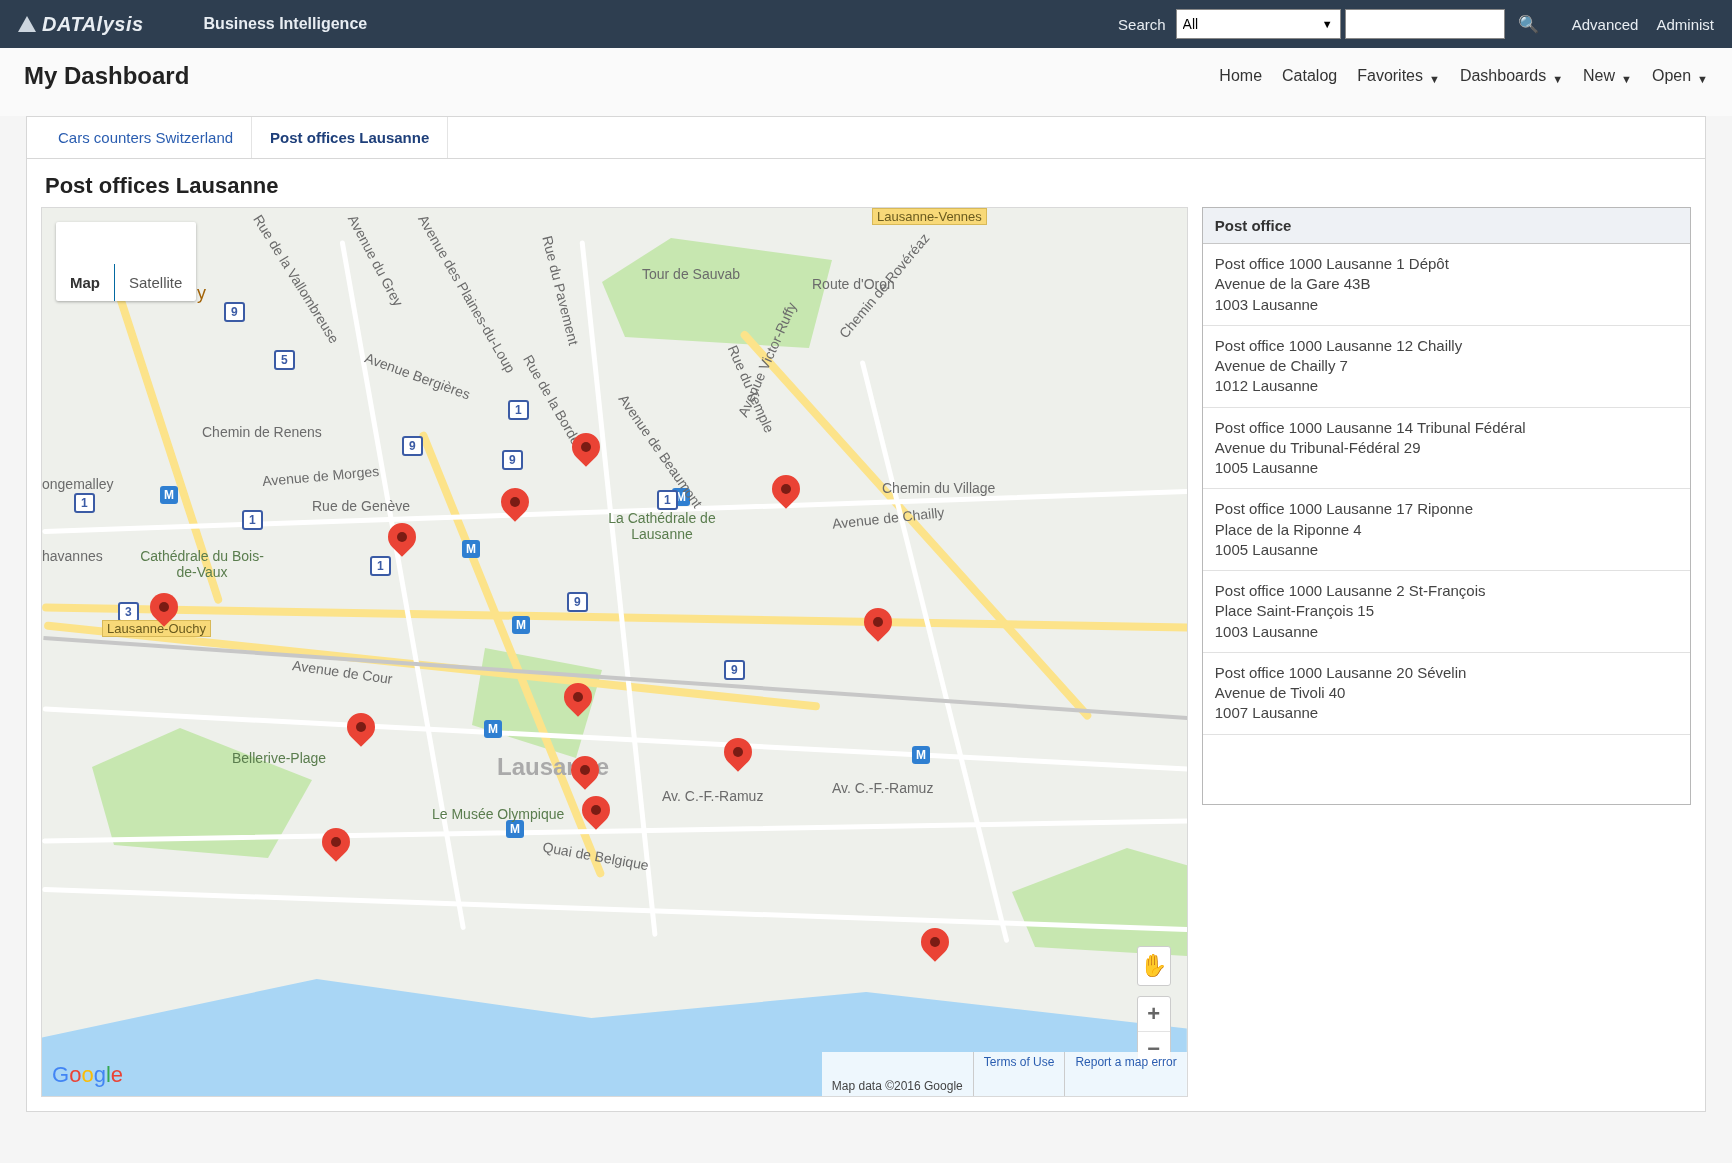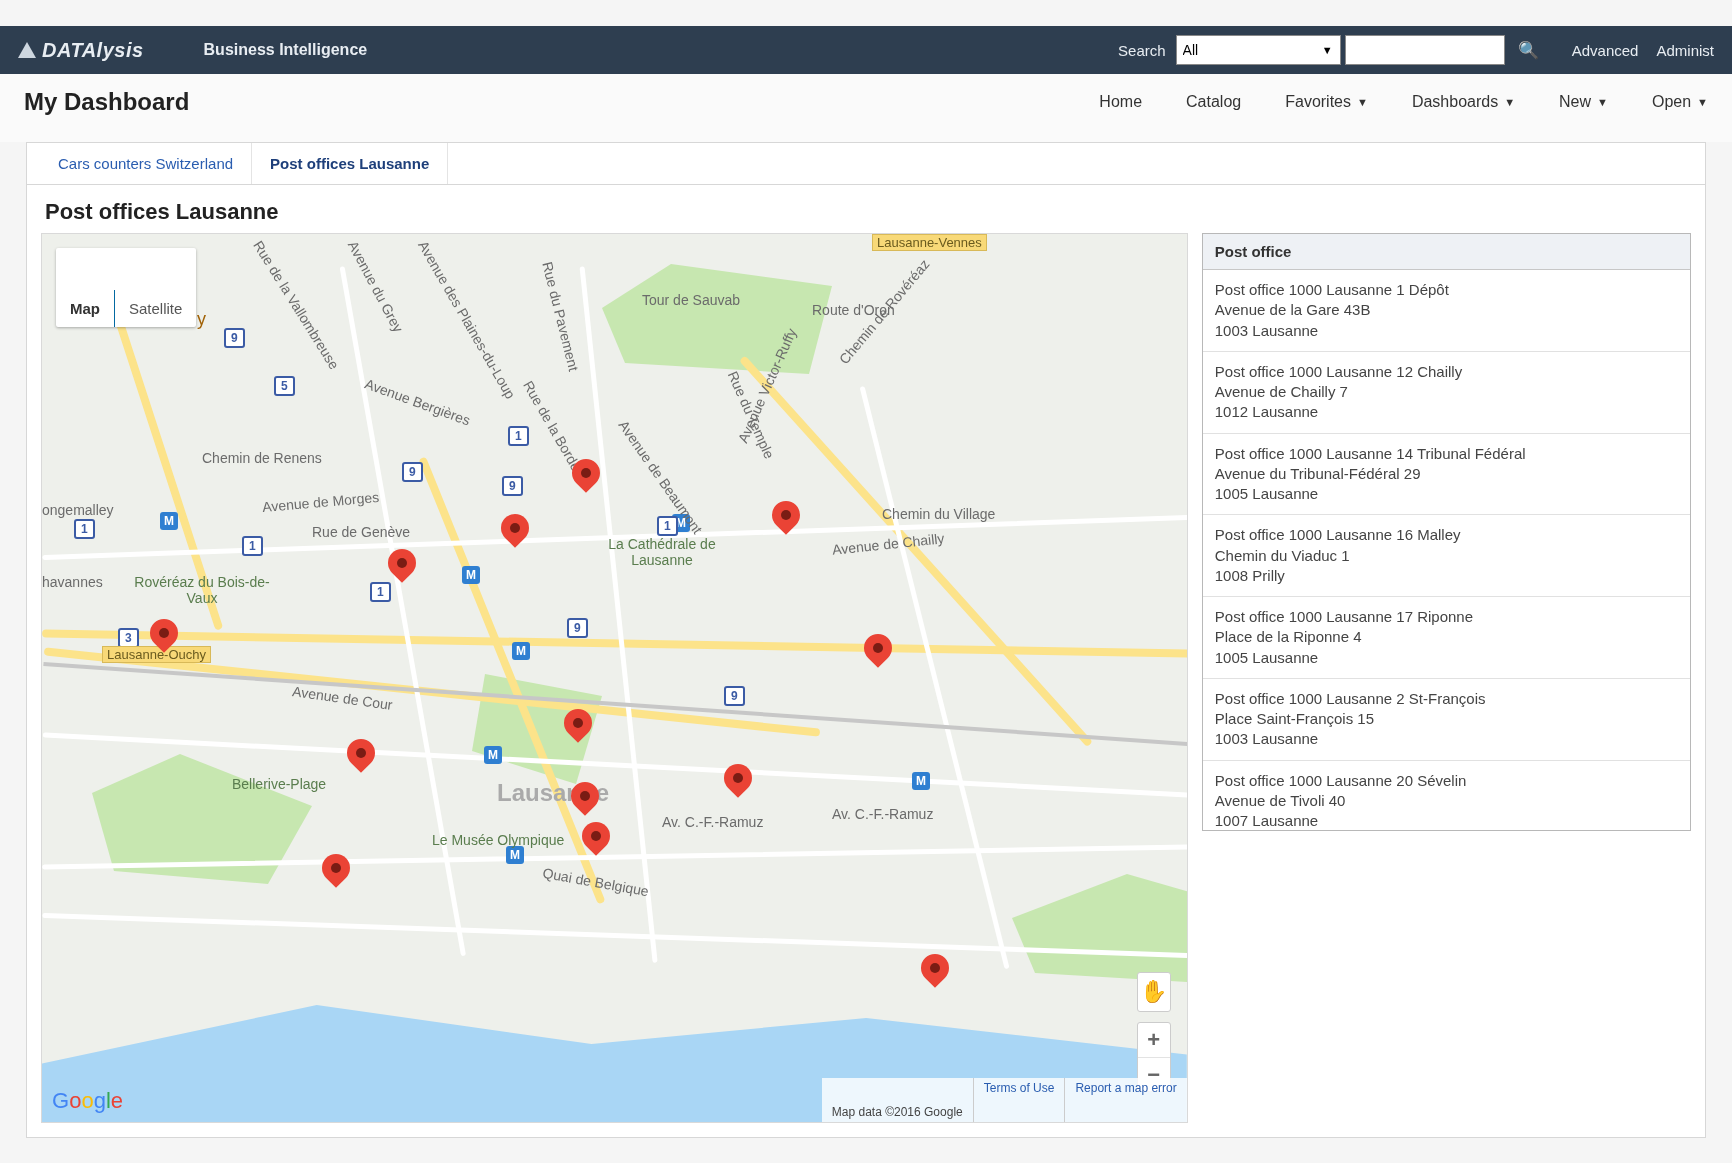--- a/index.html
+++ b/index.html
@@ -1,37 +1,37 @@
 <!DOCTYPE html>
 <html><head>
 <meta charset="utf-8">
 <style>
 * { box-sizing: border-box; margin: 0; padding: 0; }
 body { font-family: Arial, Helvetica, sans-serif; font-size: 13px; color: #333; background: #f5f5f5; width: 1732px; overflow-x: hidden; }
 
 
-.topbar { background: #2e3e50; color: #fff; height: 48px; display: flex; align-items: center; padding: 0 18px; margin-top: 26px; }
+.topbar { background: #2e3e50; color: #fff; height: 48px; display: flex; align-items: center; padding: 0 18px; }
 .logo-block { display: flex; align-items: center; gap: 6px; font-size: 20px; font-style: italic; font-weight: bold; letter-spacing: 0.5px; }
 .logo-tri { width: 0; height: 0; border-left: 9px solid transparent; border-right: 9px solid transparent; border-bottom: 16px solid #cdd6df; }
 .logo-text { color: #e8edf2; }
 .bi-label { margin-left: 60px; font-size: 16px; font-weight: bold; color: #e8edf2; }
 .topbar-spacer { flex: 1; }
 .search-label { color: #e8edf2; font-size: 15px; margin-right: 10px; }
 .search-select { background: #fff; border: 1px solid #888; height: 30px; width: 165px; font-size: 14px; padding: 0 6px; appearance: none; position: relative; }
 .select-wrap { position: relative; margin-right: 4px; }
 .select-wrap::after { content: "▼"; position: absolute; right: 8px; top: 50%; transform: translateY(-50%); color: #000; font-size: 11px; pointer-events: none; }
 .search-input { background: #fff; border: 1px solid #888; height: 30px; width: 160px; padding: 0 6px; }
 .search-icon { color: #9aa7b3; font-size: 17px; margin: 0 14px; cursor: pointer; }
 .top-link { color: #e8edf2; font-size: 15px; margin-left: 18px; cursor: pointer; }
 
 
 .subbar { background: #fafafa; padding: 14px 24px 26px 24px; display: flex; align-items: center; }
 .page-title { font-size: 24px; font-weight: bold; color: #222; }
 .subbar-spacer { flex: 1; }
-.nav-item { font-size: 16px; color: #333; margin-left: 44px; cursor: pointer; display: inline-flex; align-items: center; gap: 6px; }
+.nav-item { font-size: 16px; color: #333; margin-left: 20px; cursor: pointer; display: inline-flex; align-items: flex-end; gap: 6px; }
 .nav-item .caret { font-size: 11px; }
 
 
 .tabs-wrap { margin: 0 26px; }
 .tabs { display: flex; background: #fff; border: 1px solid #d7d7d7; border-bottom: none; padding-left: 13px; }
 .tab { padding: 12px 18px; font-size: 15px; color: #2a5db0; cursor: pointer; border-right: 1px solid #e4e4e4; }
 .tab.active { font-weight: bold; color: #1e3f7a; }
 
 
 .panel { margin: 0 26px 26px 26px; background: #fff; border: 1px solid #d7d7d7; padding: 10px 14px 14px 14px; }
@@ -179,21 +179,21 @@
       </div>
 
       <span class="map-label big" style="left:455px; top:545px;">Lausanne</span>
       <span class="map-label" style="left:125px; top:75px; font-size:18px; color:#a16207;">Prilly</span>
       <span class="map-label" style="left:600px; top:58px;">Tour de Sauvab</span>
       <span class="map-label" style="left:770px; top:68px;">Route d'Oron</span>
       <span class="map-label" style="left:320px; top:160px; transform:rotate(20deg);">Avenue Bergières</span>
       <span class="map-label" style="left:160px; top:216px;">Chemin de Renens</span>
       <span class="map-label" style="left:220px; top:260px; transform:rotate(-5deg);">Avenue de Morges</span>
       <span class="map-label" style="left:270px; top:290px;">Rue de Genève</span>
-      <span class="map-label poi" style="left:90px; top:340px; width:140px; white-space:normal; text-align:center;">Rovéréaz du Bois-de-Vaux</span>
+      <span class="map-label poi" style="left:90px; top:340px; width:140px; white-space:normal; text-align:center;">Cathédrale du Bois-de-Vaux</span>
       <span class="map-label poi" style="left:190px; top:542px;">Bellerive-Plage</span>
       <span class="map-label poi" style="left:390px; top:598px;">Le Musée Olympique</span>
       <span class="map-label poi" style="left:555px; top:302px; width:130px; white-space:normal; text-align:center;">La Cathédrale de Lausanne</span>
       <span class="map-label" style="left:250px; top:456px; transform:rotate(8deg);">Avenue de Cour</span>
       <span class="map-label" style="left:840px; top:272px;">Chemin du Village</span>
       <span class="map-label" style="left:790px; top:302px; transform:rotate(-6deg);">Avenue de Chailly</span>
       <span class="map-label" style="left:505px; top:20px; transform:rotate(76deg); transform-origin:left;">Rue du Pavement</span>
       <span class="map-label" style="left:485px; top:140px; transform:rotate(60deg); transform-origin:left;">Rue de la Borde</span>
       <span class="map-label" style="left:580px; top:180px; transform:rotate(55deg); transform-origin:left;">Avenue de Beaumont</span>
       <span class="map-label" style="left:690px; top:130px; transform:rotate(66deg); transform-origin:left;">Rue du Temple</span>
@@ -311,25 +311,20 @@
             <div>Post office 1000 Lausanne 12 Chailly</div>
             <div>Avenue de Chailly 7</div>
             <div>1012 Lausanne</div>
           </div>
           <div class="po-item">
             <div>Post office 1000 Lausanne 14 Tribunal Fédéral</div>
             <div>Avenue du Tribunal-Fédéral 29</div>
             <div>1005 Lausanne</div>
           </div>
           <div class="po-item">
-            <div>Post office 1000 Lausanne 16 Malley</div>
-            <div>Chemin du Viaduc 1</div>
-            <div>1008 Prilly</div>
-          </div>
-          <div class="po-item">
             <div>Post office 1000 Lausanne 17 Riponne</div>
             <div>Place de la Riponne 4</div>
             <div>1005 Lausanne</div>
           </div>
           <div class="po-item">
             <div>Post office 1000 Lausanne 2 St-François</div>
             <div>Place Saint-François 15</div>
             <div>1003 Lausanne</div>
           </div>
           <div class="po-item">

